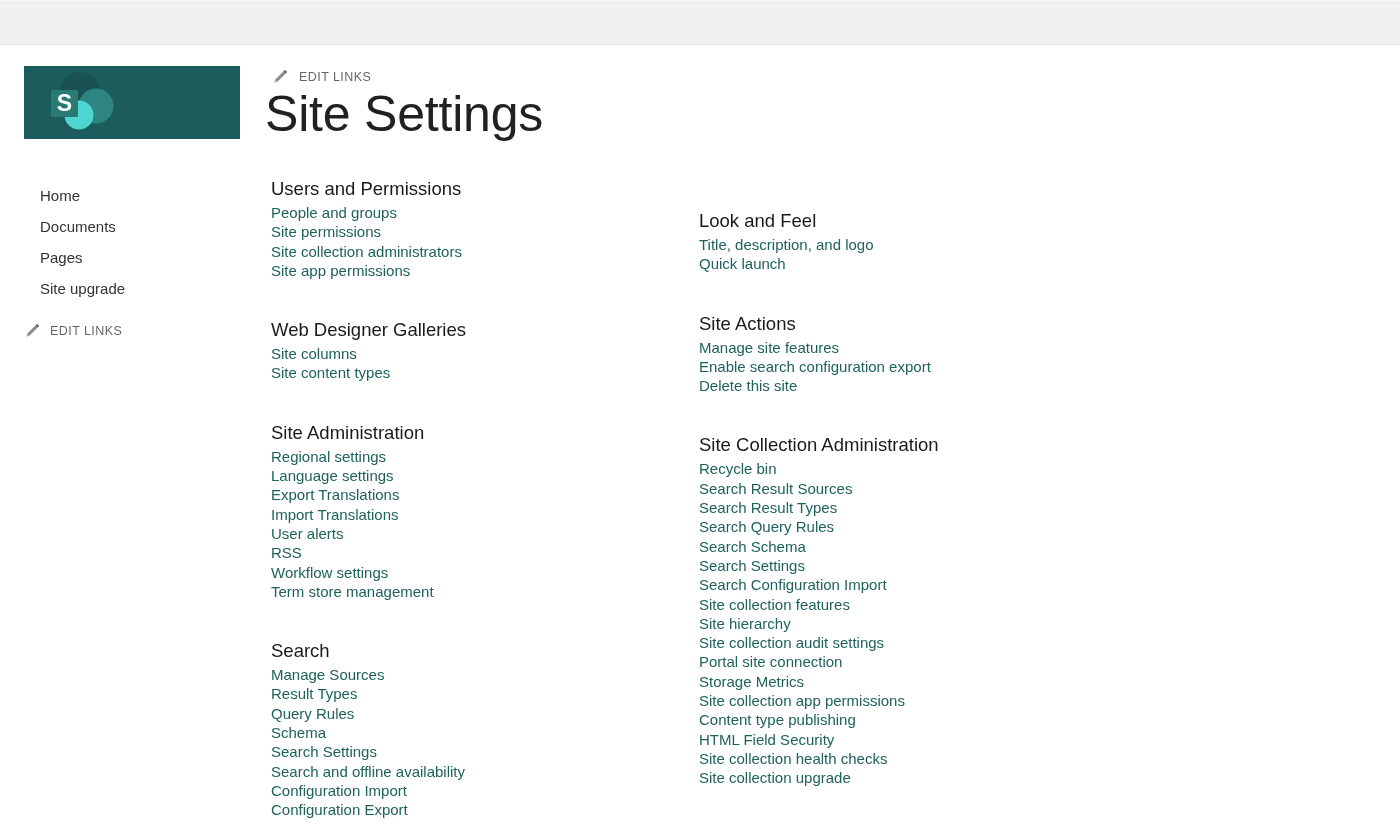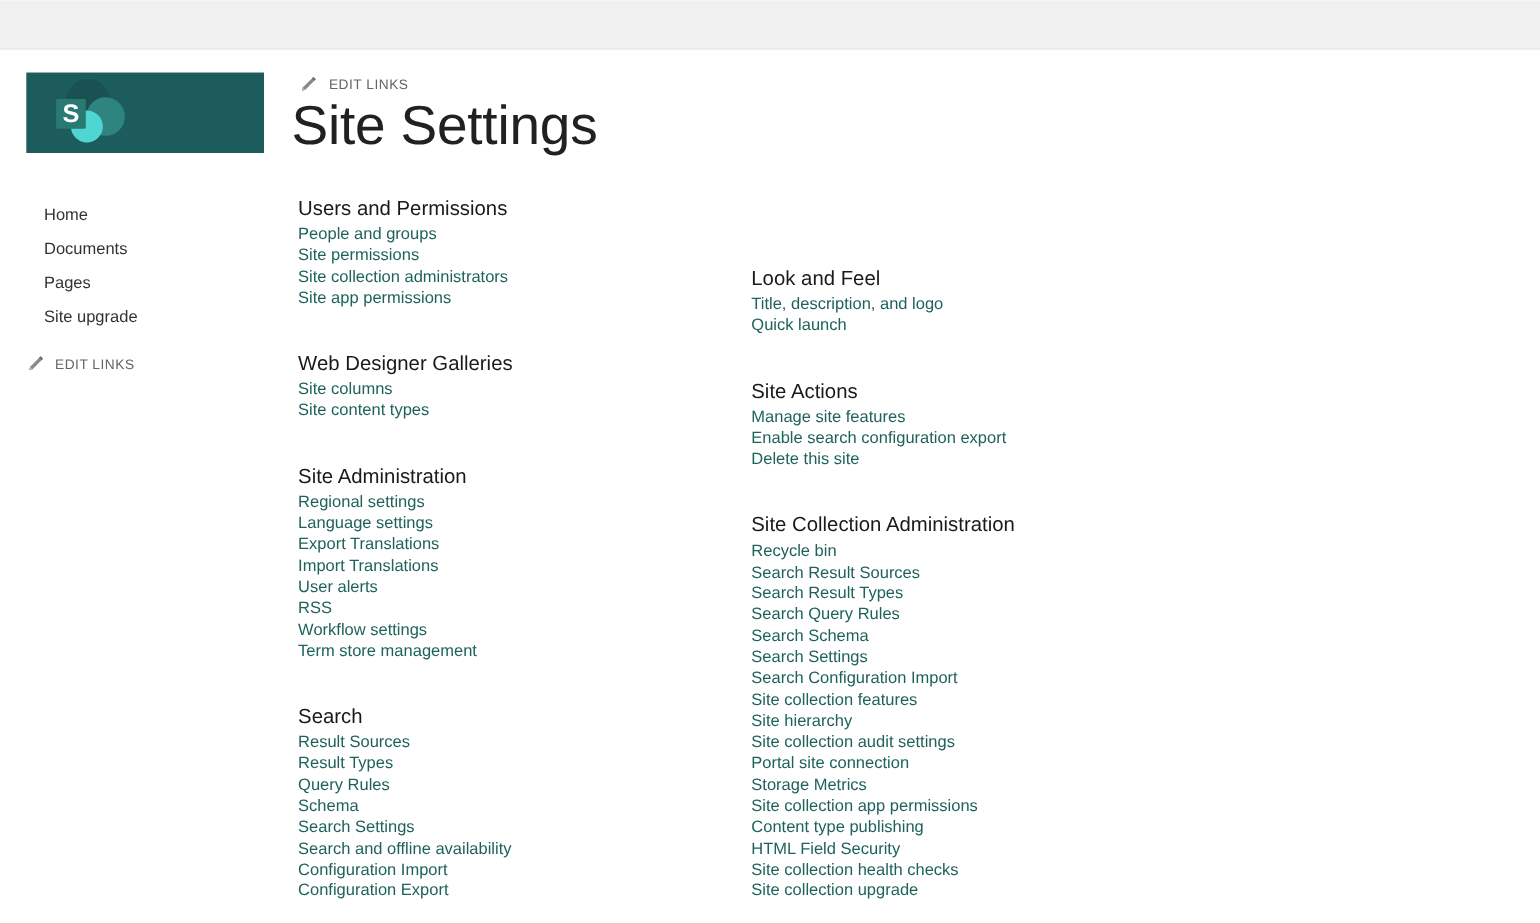--- a/index.html
+++ b/index.html
@@ -120,21 +120,22 @@
 
   
   .settings-area {
     position: absolute;
     left: 264px;
     top: 131px;
     width: 1100px;
   }
   .settings-cols {
     display: flex;
-    align-items: flex-end;
+    align-items: center;
+    gap: 16px;
   }
   .settings-col { width: 412px; flex: 0 0 412px; }
 
   .settings-group { margin-bottom: 38px; }
   .settings-group:last-child { margin-bottom: 0; }
 
   .group-title {
     margin: 0 0 2px 7px;
     font-size: 18.5px;
     font-weight: 400;
@@ -240,21 +241,21 @@
             <li><a class="group-link" href="#">User alerts</a></li>
             <li><a class="group-link" href="#">RSS</a></li>
             <li><a class="group-link" href="#">Workflow settings</a></li>
             <li><a class="group-link" href="#">Term store management</a></li>
           </ul>
         </section>
 
         <section class="settings-group">
           <h2 class="group-title">Search</h2>
           <ul class="group-links">
-            <li><a class="group-link" href="#">Result Sources</a></li>
+            <li><a class="group-link" href="#">Manage Sources</a></li>
             <li><a class="group-link" href="#">Result Types</a></li>
             <li><a class="group-link" href="#">Query Rules</a></li>
             <li><a class="group-link" href="#">Schema</a></li>
             <li><a class="group-link" href="#">Search Settings</a></li>
             <li><a class="group-link" href="#">Search and offline availability</a></li>
             <li><a class="group-link" href="#">Configuration Import</a></li>
             <li><a class="group-link" href="#">Configuration Export</a></li>
           </ul>
         </section>
 

